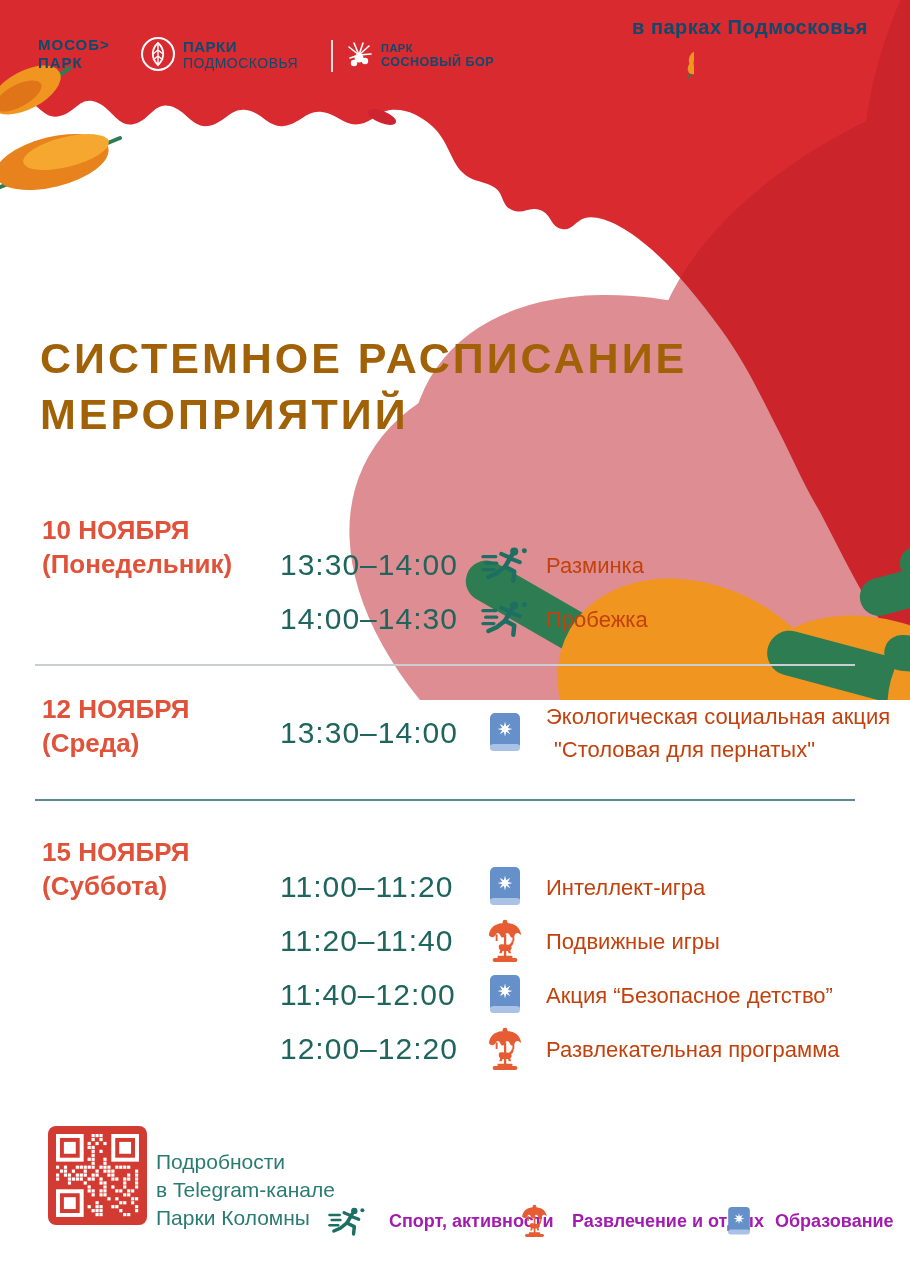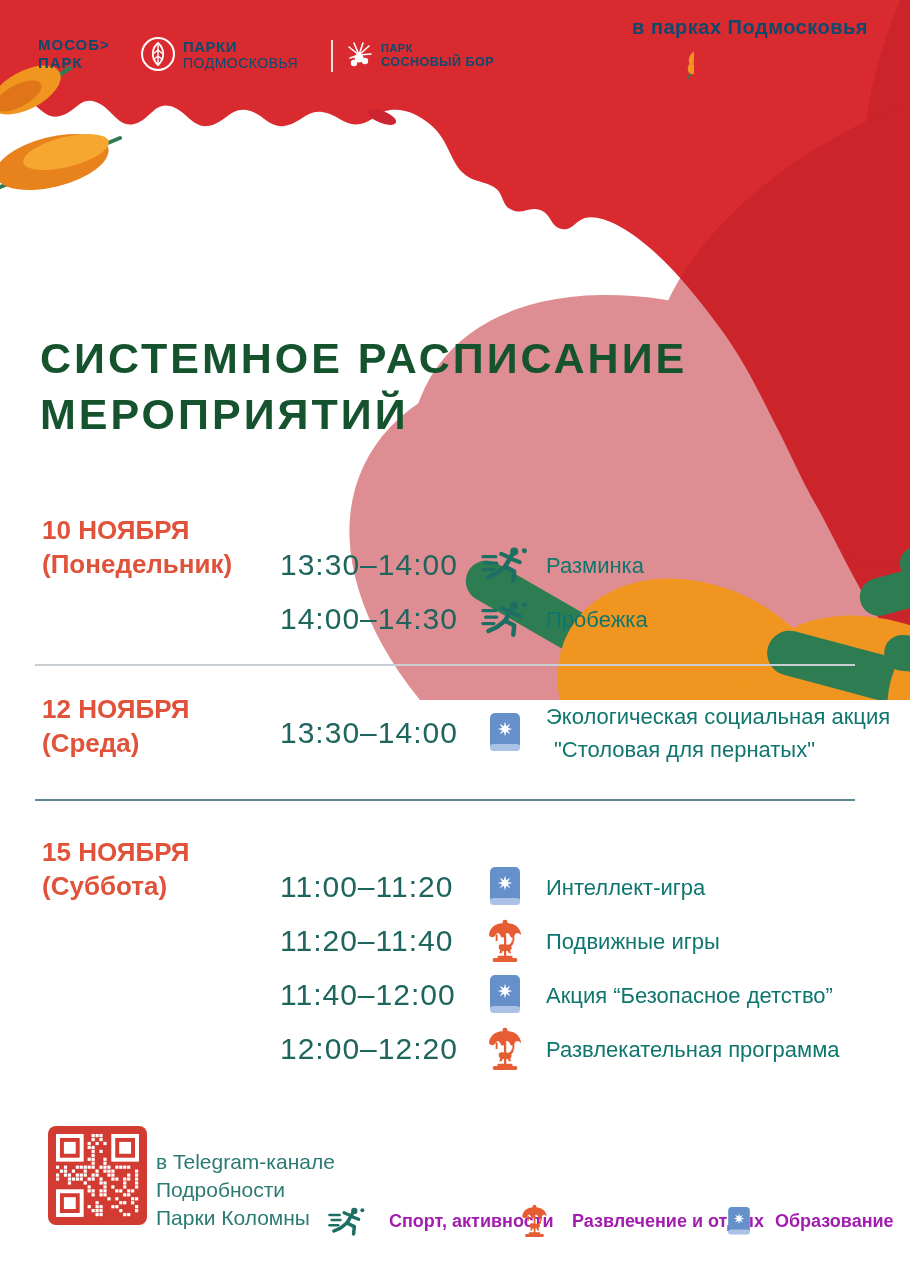--- a/index.html
+++ b/index.html
@@ -16,29 +16,29 @@
   .hdr-divider{left:331px;top:40px;width:2px;height:32px;background:#ffffff;opacity:.85;z-index:3;}
   .logo-pine{left:344px;top:40px;display:flex;align-items:center;}
   .logo-pine .txt{margin-left:7px;}
   .logo-pine .l1{font-size:11px;font-weight:bold;line-height:13px;letter-spacing:.5px;}
   .logo-pine .l2{font-size:12.5px;font-weight:bold;line-height:14px;letter-spacing:.5px;}
   .logo-osen{left:592px;top:16px;width:316px;text-align:center;}
   .logo-osen .word{font-size:58px;font-weight:bold;letter-spacing:3px;line-height:62px;}
   .logo-osen .sub{font-size:20px;font-weight:bold;letter-spacing:.5px;margin-top:0px;}
   
   .page-title{left:40px;top:244px;font-size:50px;font-weight:bold;color:#13796b;letter-spacing:3px;z-index:2;}
-  .page-sub{font-size:43px;font-weight:bold;color:#14532d;letter-spacing:3px;z-index:2;}
+  .page-sub{font-size:43px;font-weight:bold;color:#a16207;letter-spacing:3px;z-index:2;}
   .sub1{left:40px;top:334px;}
   .sub2{left:40px;top:390px;}
   
   .date-label,.weekday-label{left:42px;font-size:26px;font-weight:bold;color:#e0523a;z-index:2;}
   .event-row{left:280px;width:620px;height:46px;display:flex;align-items:center;z-index:2;}
   .ev-time{width:200px;font-size:30px;font-weight:500;color:#1e655d;letter-spacing:1px;}
   .ev-ico{width:50px;display:flex;justify-content:center;align-items:center;}
-  .ev-label{margin-left:16px;font-size:22px;font-weight:500;color:#0f766e;line-height:33px;}
+  .ev-label{margin-left:16px;font-size:22px;font-weight:500;color:#c2410c;line-height:33px;}
   .divider{left:35px;width:820px;height:2px;z-index:2;}
   .divider.d1{top:664px;background:#c9ced2;}
   .divider.d2{top:799px;background:#5d8793;}
   
   .qr-caption{left:156px;top:1148px;font-size:21px;font-weight:500;color:#2a7b72;line-height:28px;z-index:2;}
   .legend-item{top:1203px;height:36px;display:flex;align-items:center;z-index:2;}
   .legend-item .txt{margin-left:23px;font-size:18px;font-weight:700;color:#a21caf;}
   .li1{left:328px;} .li2{left:520px;} .li3{left:726px;}
   svg{display:block;}
 </style>
@@ -424,22 +424,22 @@
         <rect x="71.20" y="83.05" width="3.2" height="3.2" fill="#fff"></rect>
         <rect x="87.00" y="83.05" width="3.2" height="3.2" fill="#fff"></rect>
         <rect x="47.50" y="87.00" width="3.2" height="3.2" fill="#fff"></rect>
         <rect x="51.45" y="87.00" width="3.2" height="3.2" fill="#fff"></rect>
         <rect x="75.15" y="87.00" width="3.2" height="3.2" fill="#fff"></rect>
         <rect x="79.10" y="87.00" width="3.2" height="3.2" fill="#fff"></rect>
       </g>
   </svg>
 
   <div class="abs qr-caption">
+    <div>Подробности</div>
     <div>в Telegram-канале</div>
-    <div>Подробности</div>
     <div>Парки Коломны</div>
   </div>
 
   <div class="abs legend-item li1">
     <svg width="38" height="31">
         <use href="#ic-sport"></use>
       </svg>
     <div class="txt">Спорт, активности</div>
   </div>
   <div class="abs legend-item li2">

